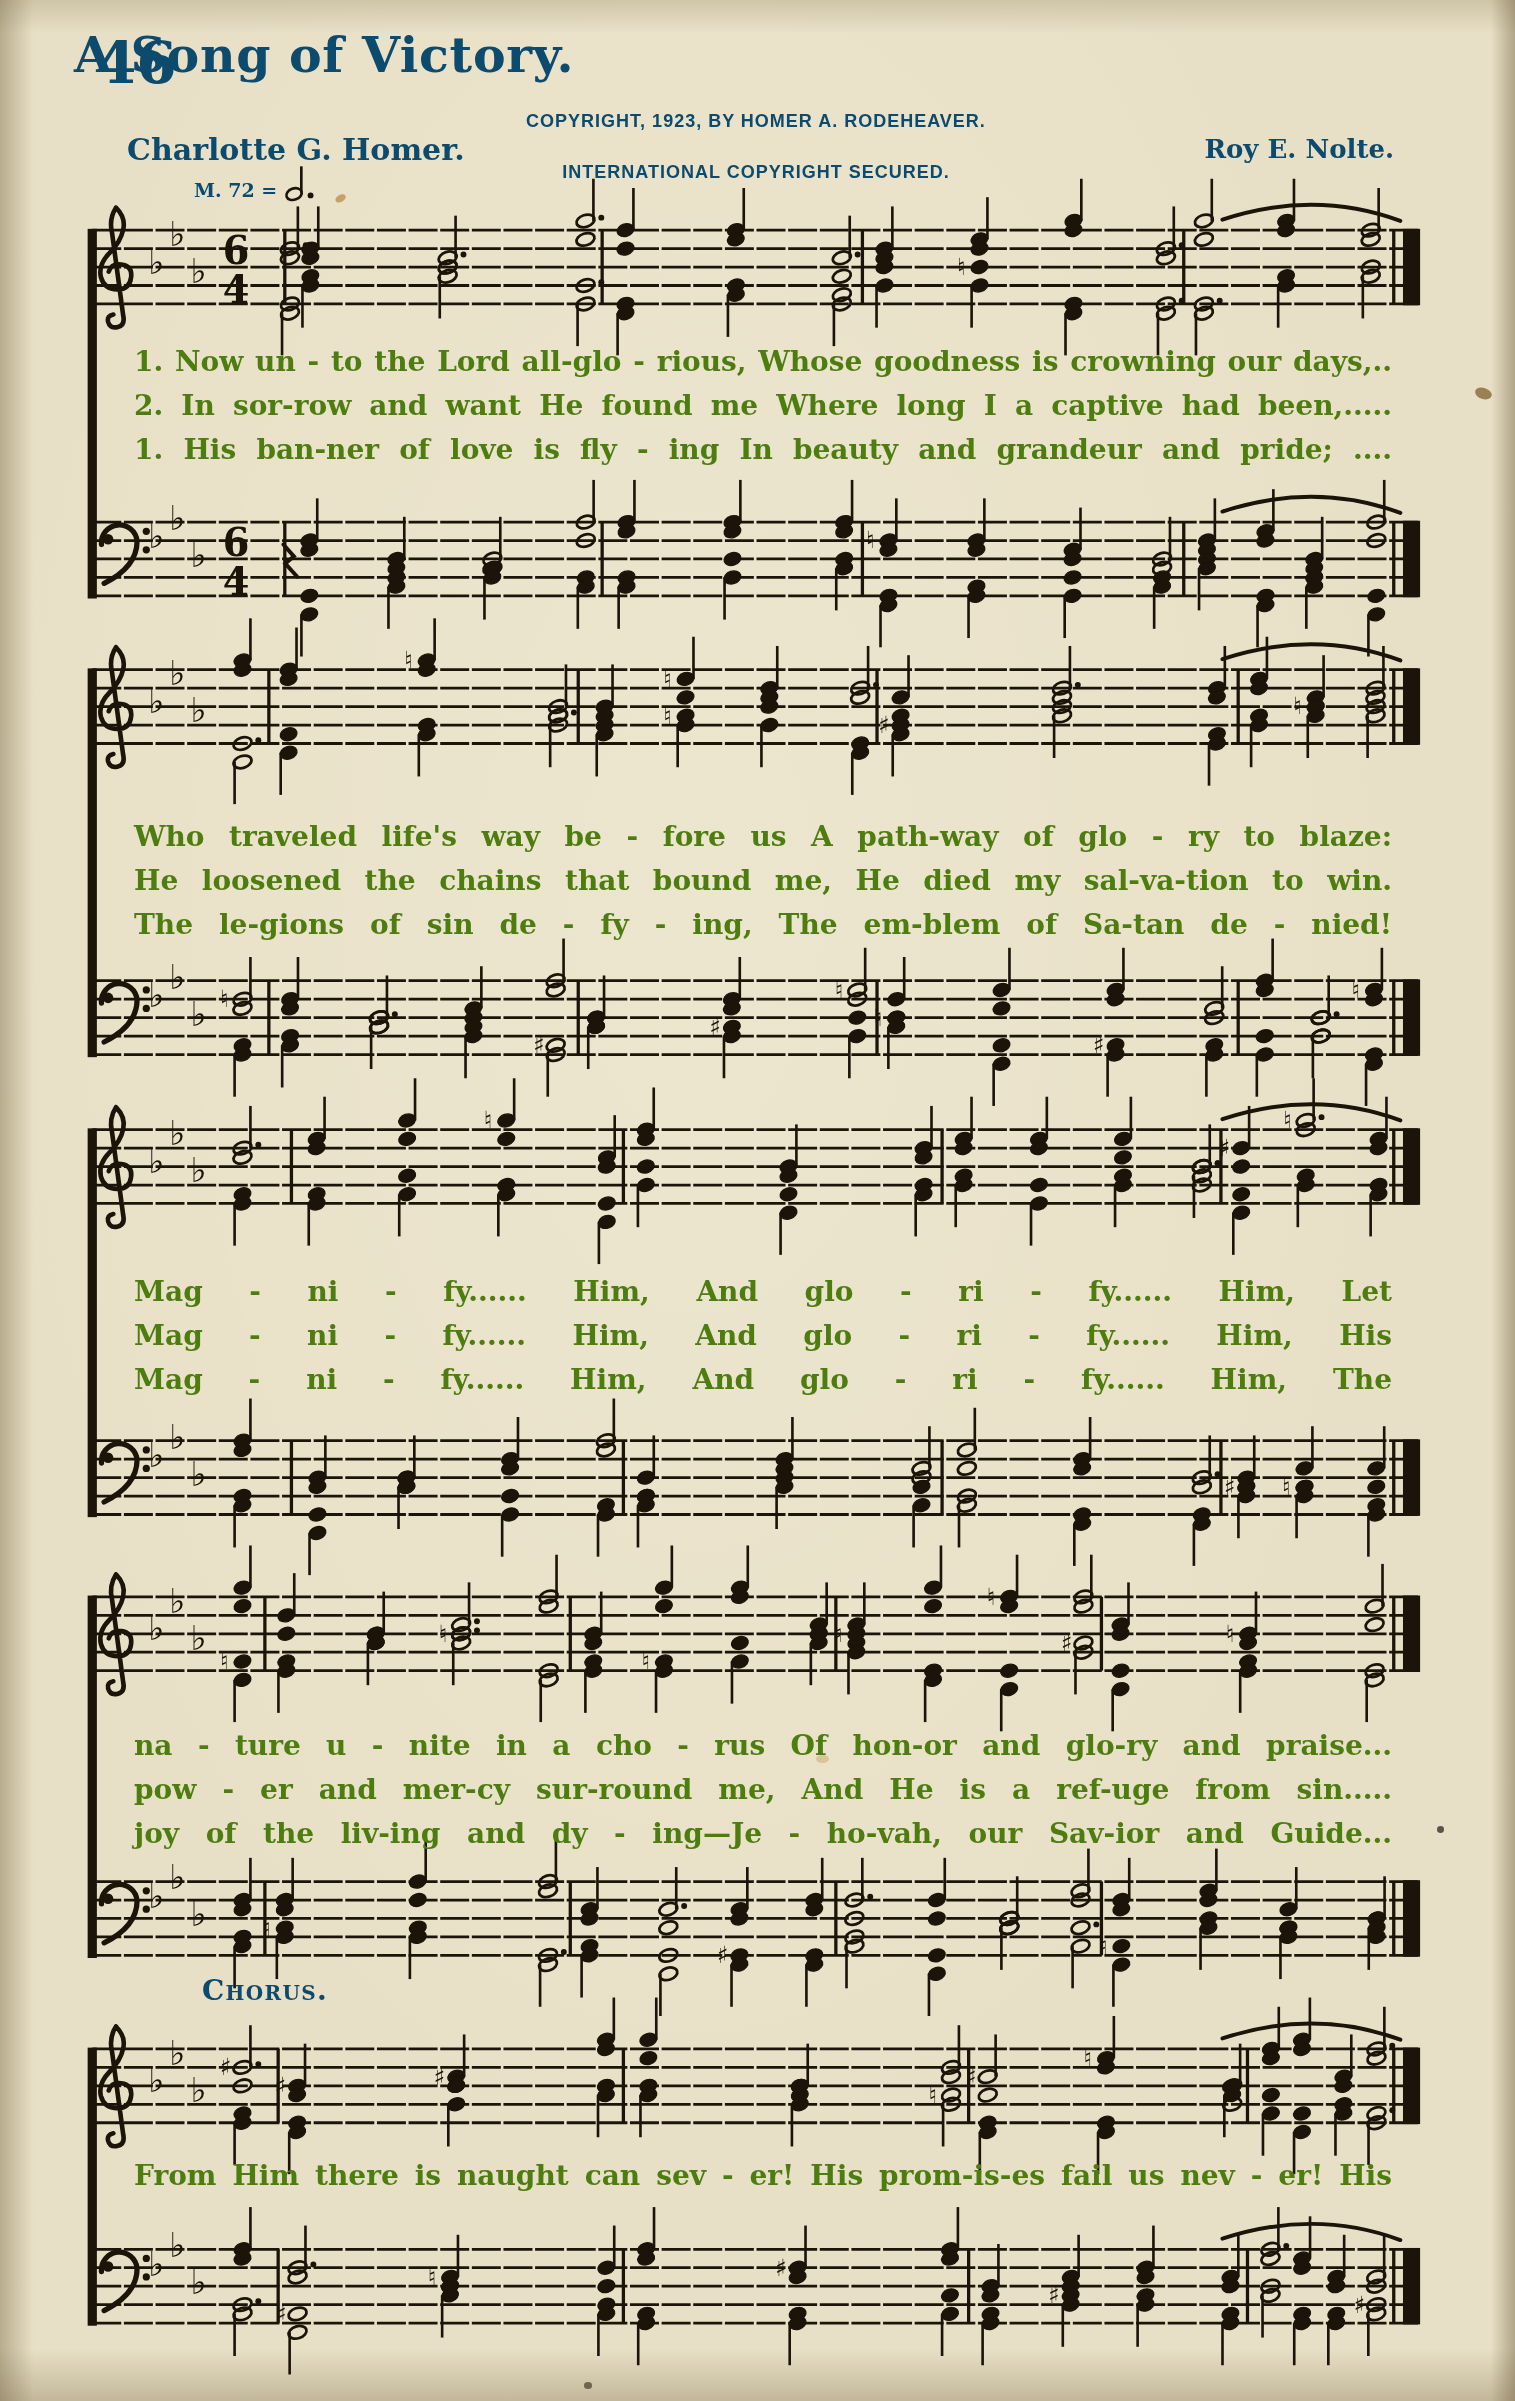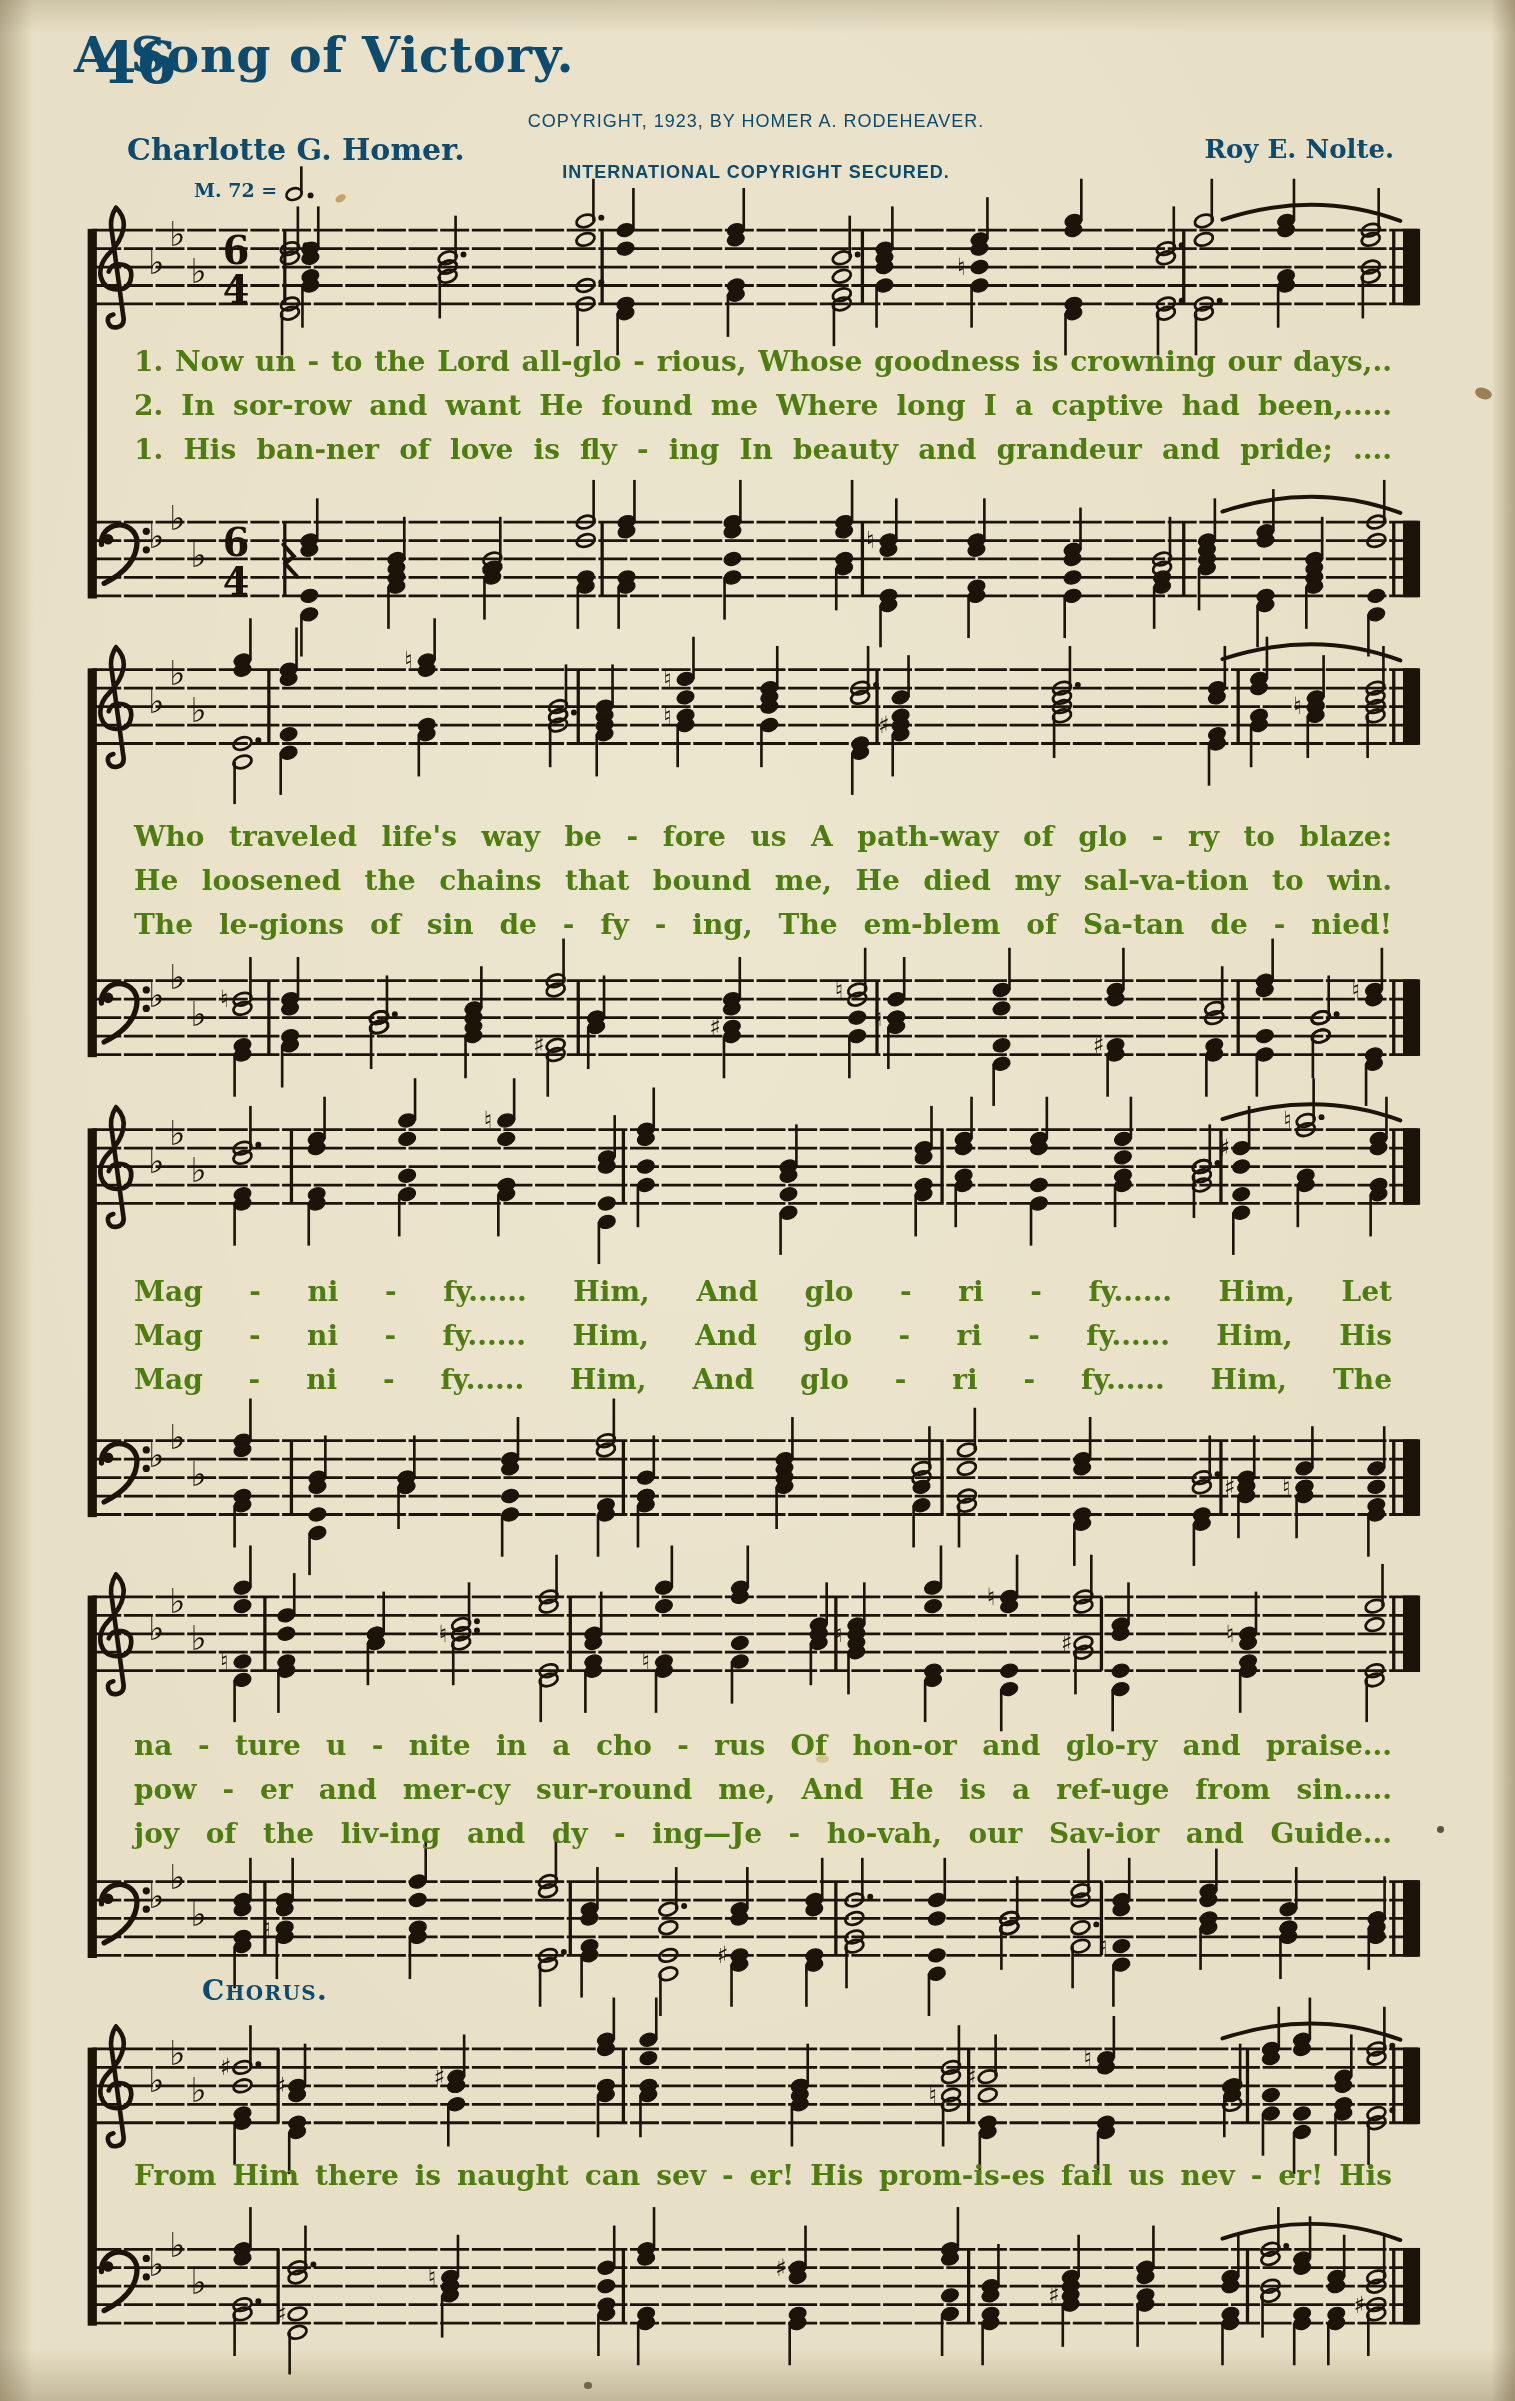--- a/index.html
+++ b/index.html
@@ -11,21 +11,21 @@
       linear-gradient(90deg, rgba(105,88,52,.38), rgba(105,88,52,0) 2.2%),
       linear-gradient(270deg, rgba(100,82,48,.42), rgba(100,82,48,0) 1.6%),
       linear-gradient(0deg, rgba(105,88,52,.30), rgba(105,88,52,0) 2.2%),
       linear-gradient(180deg, rgba(115,96,58,.22), rgba(115,96,58,0) 1.4%),
       radial-gradient(ellipse at 46% 38%, rgba(255,252,240,.22), rgba(0,0,0,0) 62%);}
   .ink{color:#0c4a6e;}
   .page-number{position:absolute;left:96px;top:29px;font-size:58px;font-weight:bold;}
   .title{position:absolute;left:74px;top:26px;width:1328px;text-align:left;
          font-size:49px;font-weight:bold;letter-spacing:0.7px;}
   .copy1{position:absolute;left:92px;top:111px;width:1328px;text-align:center;
-         font-family:"Liberation Sans", sans-serif;font-size:18px;font-weight:normal;letter-spacing:1px;}
+         font-family:"Liberation Sans", sans-serif;font-size:18px;font-weight:bold;letter-spacing:1px;}
   .copy2{position:absolute;left:92px;top:138px;width:1328px;text-align:center;
          font-family:"Liberation Sans", sans-serif;font-size:18px;font-weight:bold;letter-spacing:1px;margin-top:24px;}
   .lyricist{position:absolute;left:127px;top:132px;font-size:30px;font-weight:bold;}
   .composer{position:absolute;left:1081px;top:134px;width:313px;text-align:right;
             font-size:26px;font-weight:bold;}
   .tempo{position:absolute;left:194px;top:165px;font-size:19px;font-weight:bold;}
   .tempo svg{vertical-align:-5.3px;margin-left:6.6px;}
   .lyric-block{position:absolute;left:134px;width:1258px;}
   .lyric{font-size:28px;font-weight:bold;line-height:44px;white-space:normal;
          text-align:justify;text-align-last:justify;word-spacing:2px;color:#4d7c0f;}

